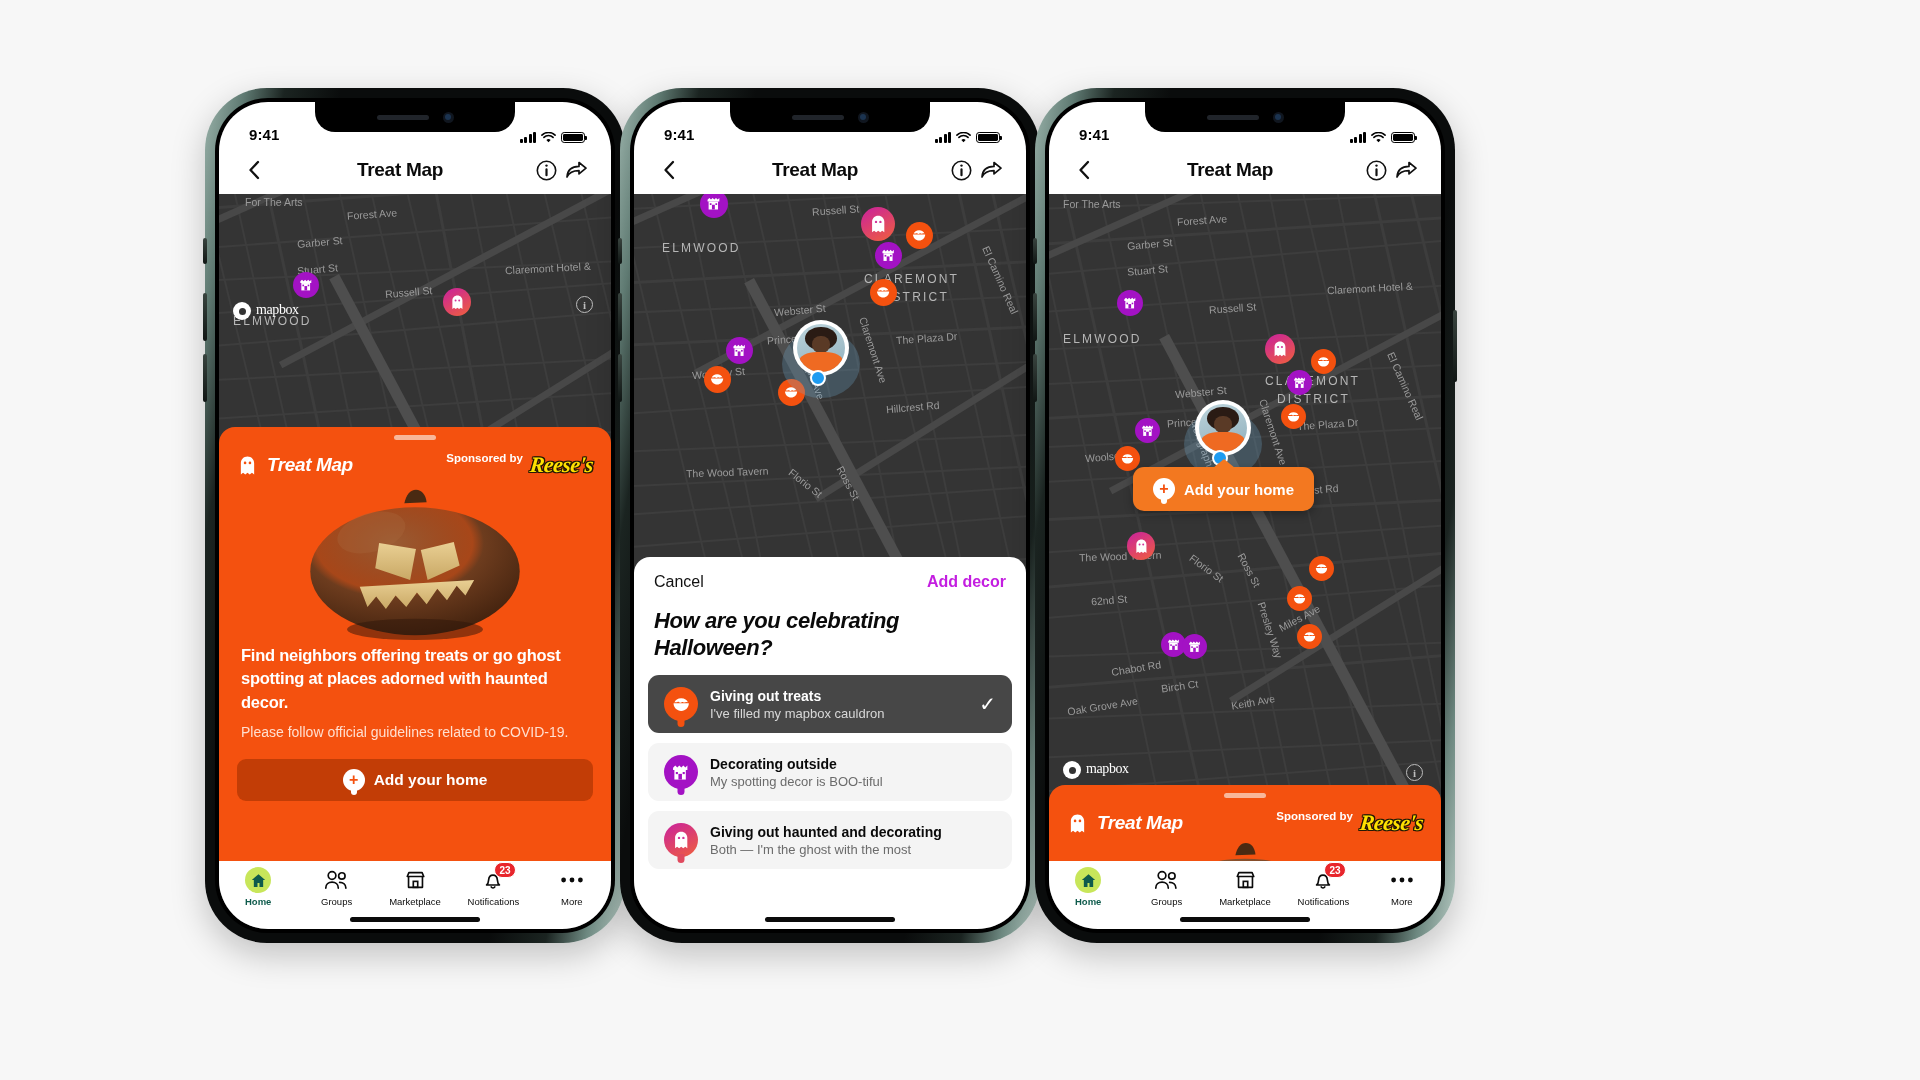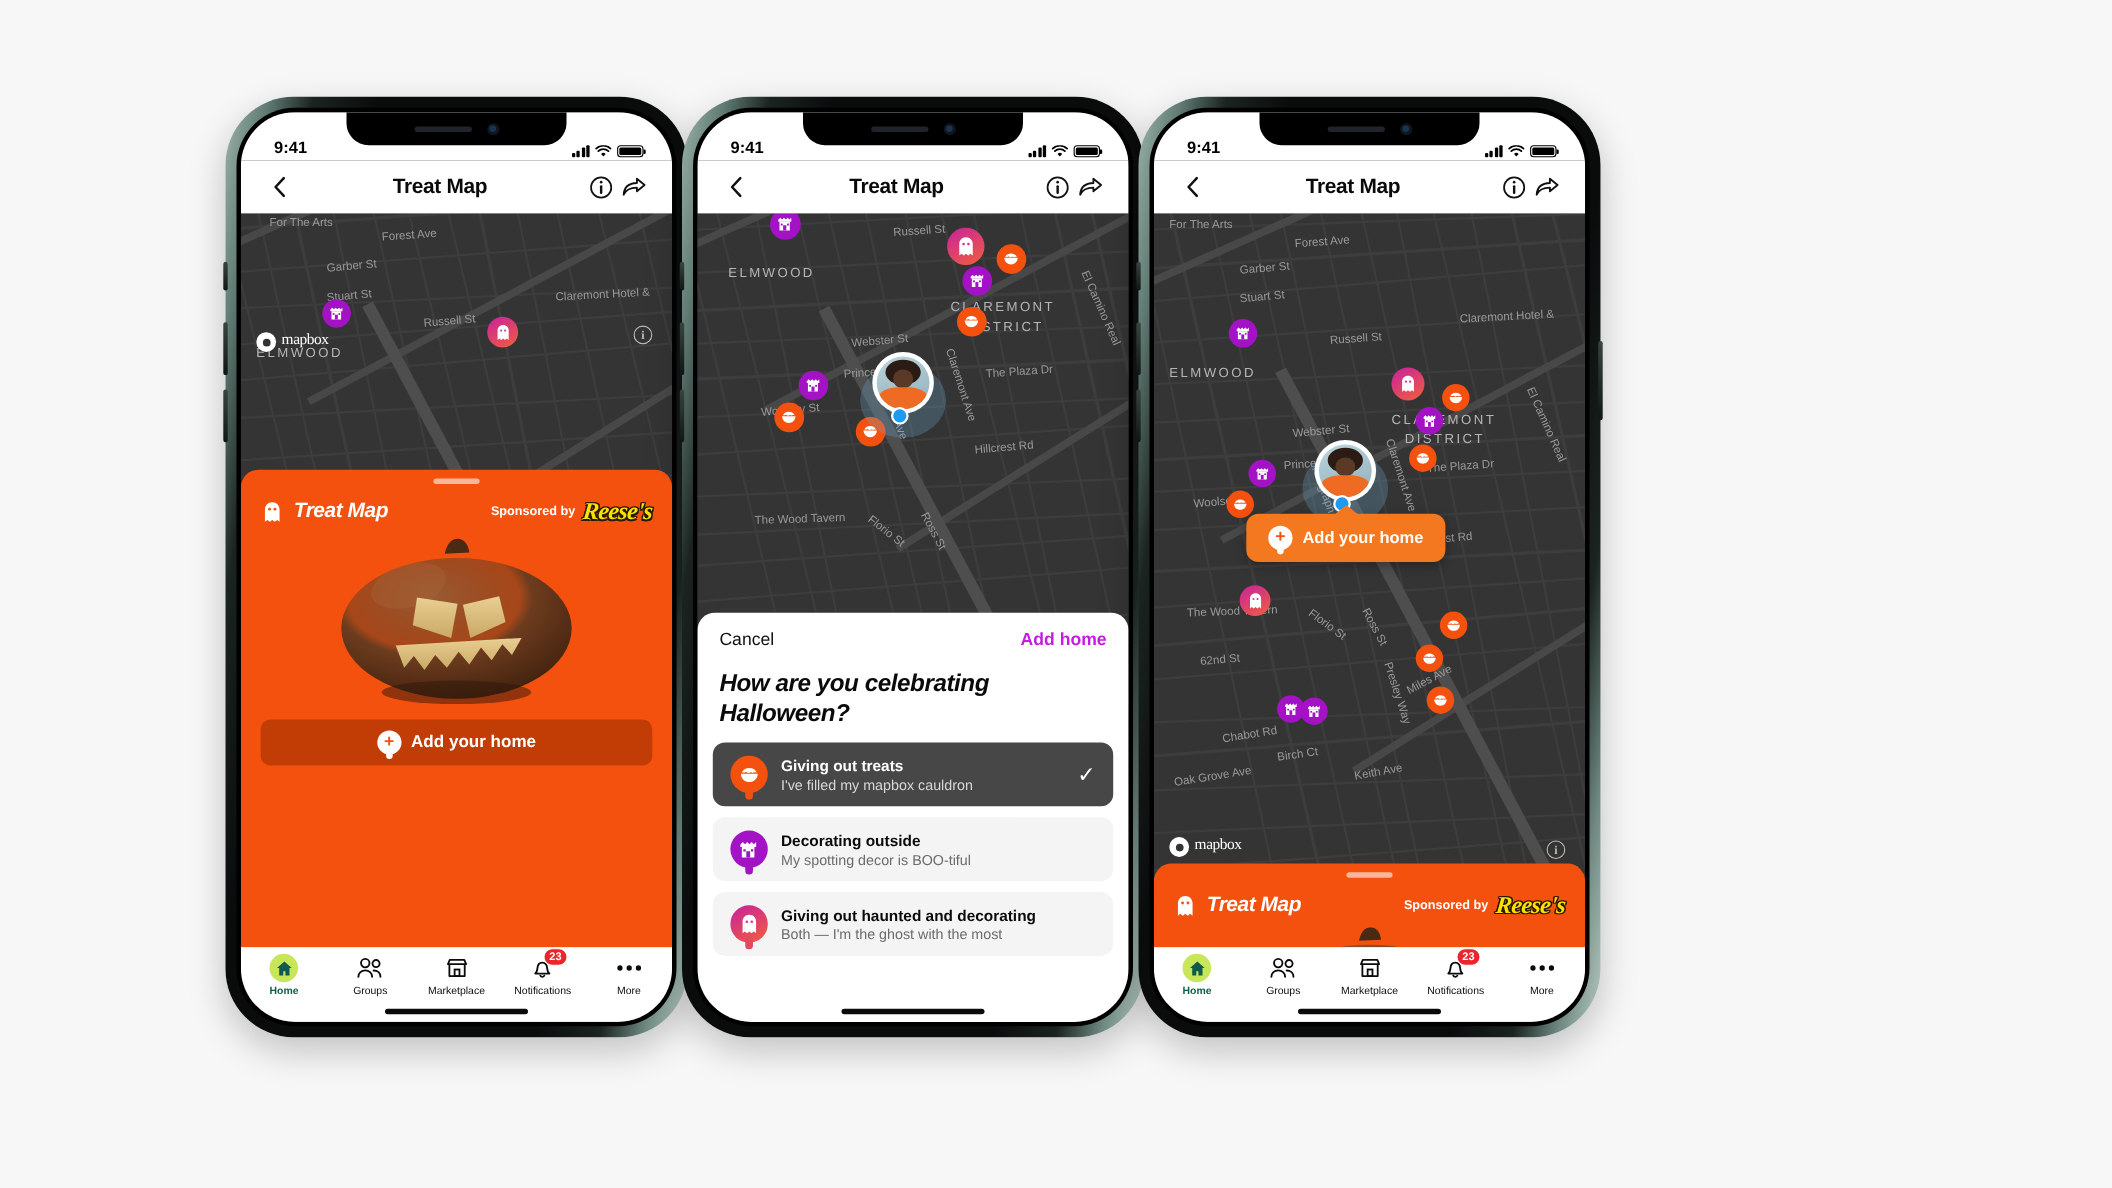--- a/index.html
+++ b/index.html
@@ -114,21 +114,21 @@
 
   
   .sheet { position:absolute; left:0; right:0; bottom:0; background:#fff; border-radius:16px 16px 0 0; z-index: 20; }
   .grabber { width:42px; height:5px; border-radius:3px; margin: 8px auto 0; }
 
   
   .promo { position:absolute; left:0; right:0; bottom:0; background:#f4510f; border-radius:16px 16px 0 0; z-index:20; overflow:hidden; }
   .promo-head { display:flex; align-items:center; padding: 12px 18px 0; }
   .promo-brand { display:flex; align-items:center; gap:9px; flex:1; }
   .promo-brand .tm-title { color:#fff; font-size:19px; font-weight:bold; font-style:italic; letter-spacing:-.4px; }
-  .promo-sponsor { display:flex; align-items:center; gap:7px; }
+  .promo-sponsor { display:flex; gap:7px; }
   .promo-sponsor .sp-txt { color:#fff; font-size:11.5px; font-weight:bold; }
   .reeses {
     font-family: "Liberation Serif", serif;
     font-style: italic; font-weight: bold;
     font-size: 22px; color: #ffe000;
     letter-spacing: -.6px;
     transform: skewX(-6deg);
     text-shadow: -1.2px 0 0 #241a05, 1.2px 0 0 #241a05, 0 -1.2px 0 #241a05, 0 1.2px 0 #241a05,
                  -1.2px -1.2px 0 #241a05, 1.2px 1.2px 0 #241a05, -1.2px 1.2px 0 #241a05, 1.2px -1.2px 0 #241a05;
   }
@@ -361,20 +361,24 @@
               </defs>
               <path d="M104 22c2-9 6-14 12-14s10 5 11 13z" fill="#4a2a12"></path>
               <ellipse cx="115" cy="92" rx="108" ry="66" fill="url(#pg1)"></ellipse>
               <ellipse cx="115" cy="88" rx="106" ry="63" fill="none"></ellipse>
               <ellipse cx="70" cy="52" rx="36" ry="20" fill="#a9683c" opacity=".35" transform="rotate(-16 70 52)"></ellipse>
               <path d="M78 63 l38 6 -6 32 -36-12z" fill="url(#pb)"></path>
               <path d="M155 62 l-34 8 7 31 33-15z" fill="url(#pb)"></path>
               <path d="M58 108 l118 -7 -9 16 -9-10 -10 15 -10-12 -11 16 -10-12 -11 15 -11-12 -10 14 -10-13 -9 11z" fill="url(#pb)"></path>
               <ellipse cx="115" cy="152" rx="70" ry="11" fill="#2e1609" opacity=".5"></ellipse>
             </svg>
+          </div>
+          <div class="promo-copy">
+            <div class="promo-h">Find neighbors offering treats or go ghost spotting at places adorned with haunted decor.</div>
+            <div class="promo-sub">Please follow official guidelines related to COVID-19.</div>
           </div>
           <div class="cta">
             <span class="plusmark">
                 <span>+</span>
               </span>
             <span>Add your home</span>
           </div>
         </div>
 
         <div class="tabbar" id="tabbar-p1">
@@ -612,21 +616,21 @@
                   <div class="body"></div>
               </div>
             </div>
             <div class="dot" style="left:28px; top:50px; width:16px; height:16px;"></div>
           </div>
         </div>
 
         <div class="sheet" style="height:372px;">
           <div class="modal-head">
             <div class="m-cancel">Cancel</div>
-            <div class="m-add">Add home</div>
+            <div class="m-add">Add decor</div>
           </div>
           <div class="m-q">How are you celebrating Halloween?</div>
           <div id="opts-p2">
               <div class="opt sel">
                 <div class="opt-ico treat">
                   <svg width="20.4" height="20.4" viewBox="0 0 24 24">
                     <path d="M3 11h18c0 5-4 9-9 9s-9-4-9-9z" fill="#fff"></path>
                     <path d="M4 10c1-3 4-5 8-5s7 2 8 5c-2-1.5-4 .6-5.5-.3C13 8.8 12.8 10.4 11 10.2 9.4 10 9 8.6 7.6 9.4 6.3 10.2 5.6 9.2 4 10z" fill="#fff"></path>
                   </svg>
                 </div>

